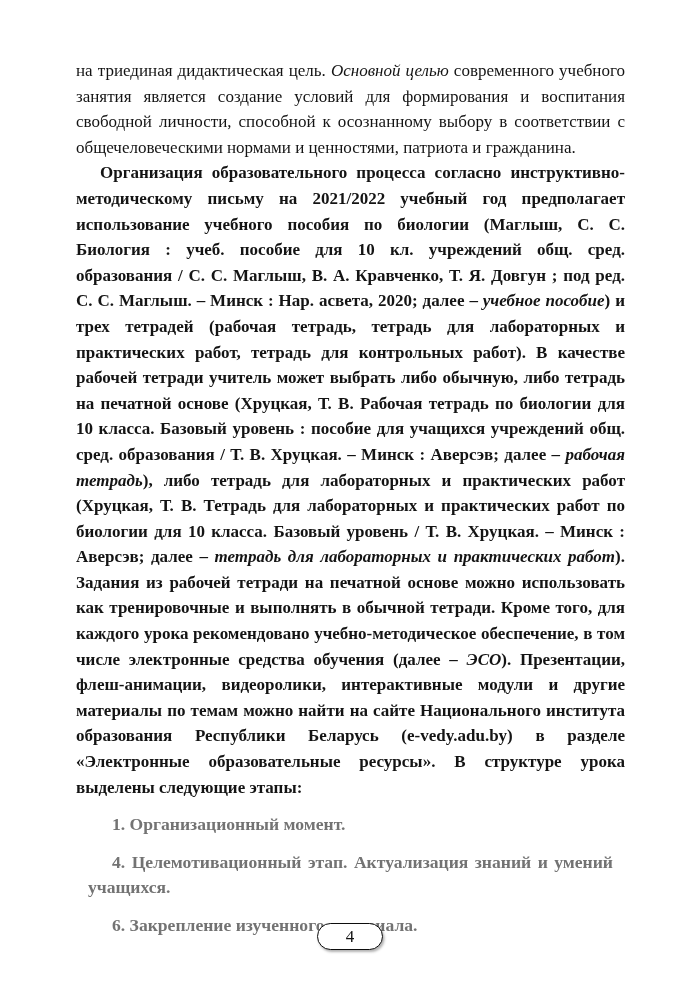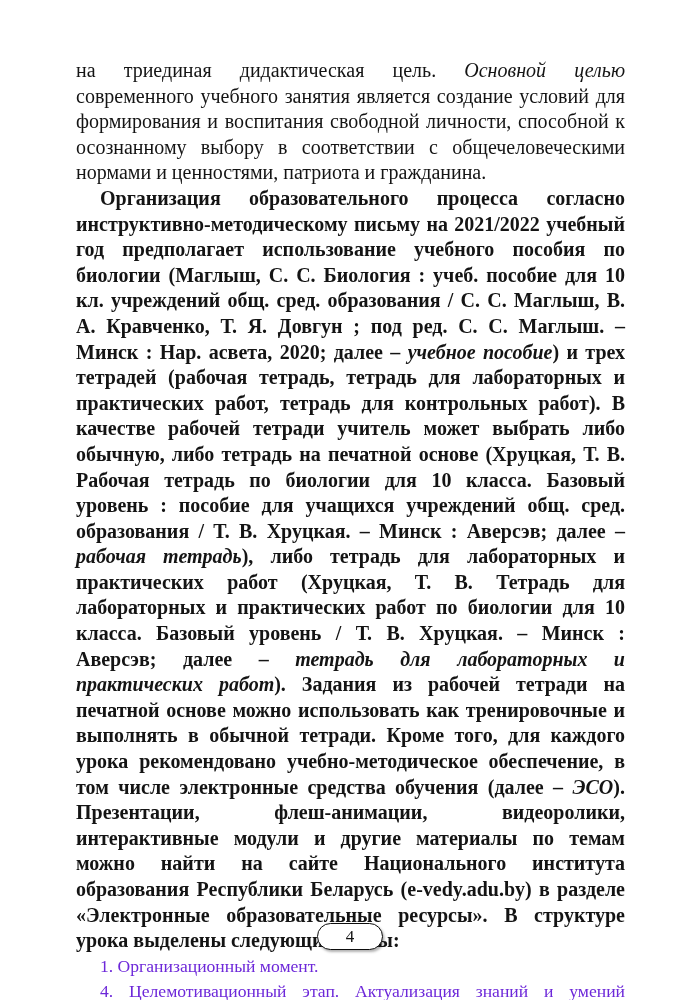--- a/index.html
+++ b/index.html
@@ -30,21 +30,21 @@
   .text-column {
     position: absolute;
     left: 76px;
     top: 58px;
     width: 549px;
   }
 
   p.para {
     margin: 0;
     padding: 0;
-    font-size: 20px;
+    font-size: 17px;
     line-height: 25.6px;
     text-align: justify;
     text-justify: inter-word;
     color: #141414;
     hyphens: none;
   }
 
   p.para.indent {
     text-indent: 24px;
     font-weight: bold;
@@ -54,27 +54,28 @@
     font-style: italic;
   }
 
   ol.stages {
     margin: 0;
     padding: 0;
     list-style: none;
   }
 
   ol.stages li {
-    margin: 0;
+    margin: 12px;
     padding: 0;
     font-size: 17.6px;
     line-height: 25.6px;
     text-align: justify;
     text-indent: 24px;
-    color: #6d28d9;
+    color: #737373;
+    font-weight: bold;
   }
 
   ol.stages li:last-child {
     text-align: left;
   }
 
   .page-number-wrap {
     position: absolute;
     left: 0;
     right: 0;

